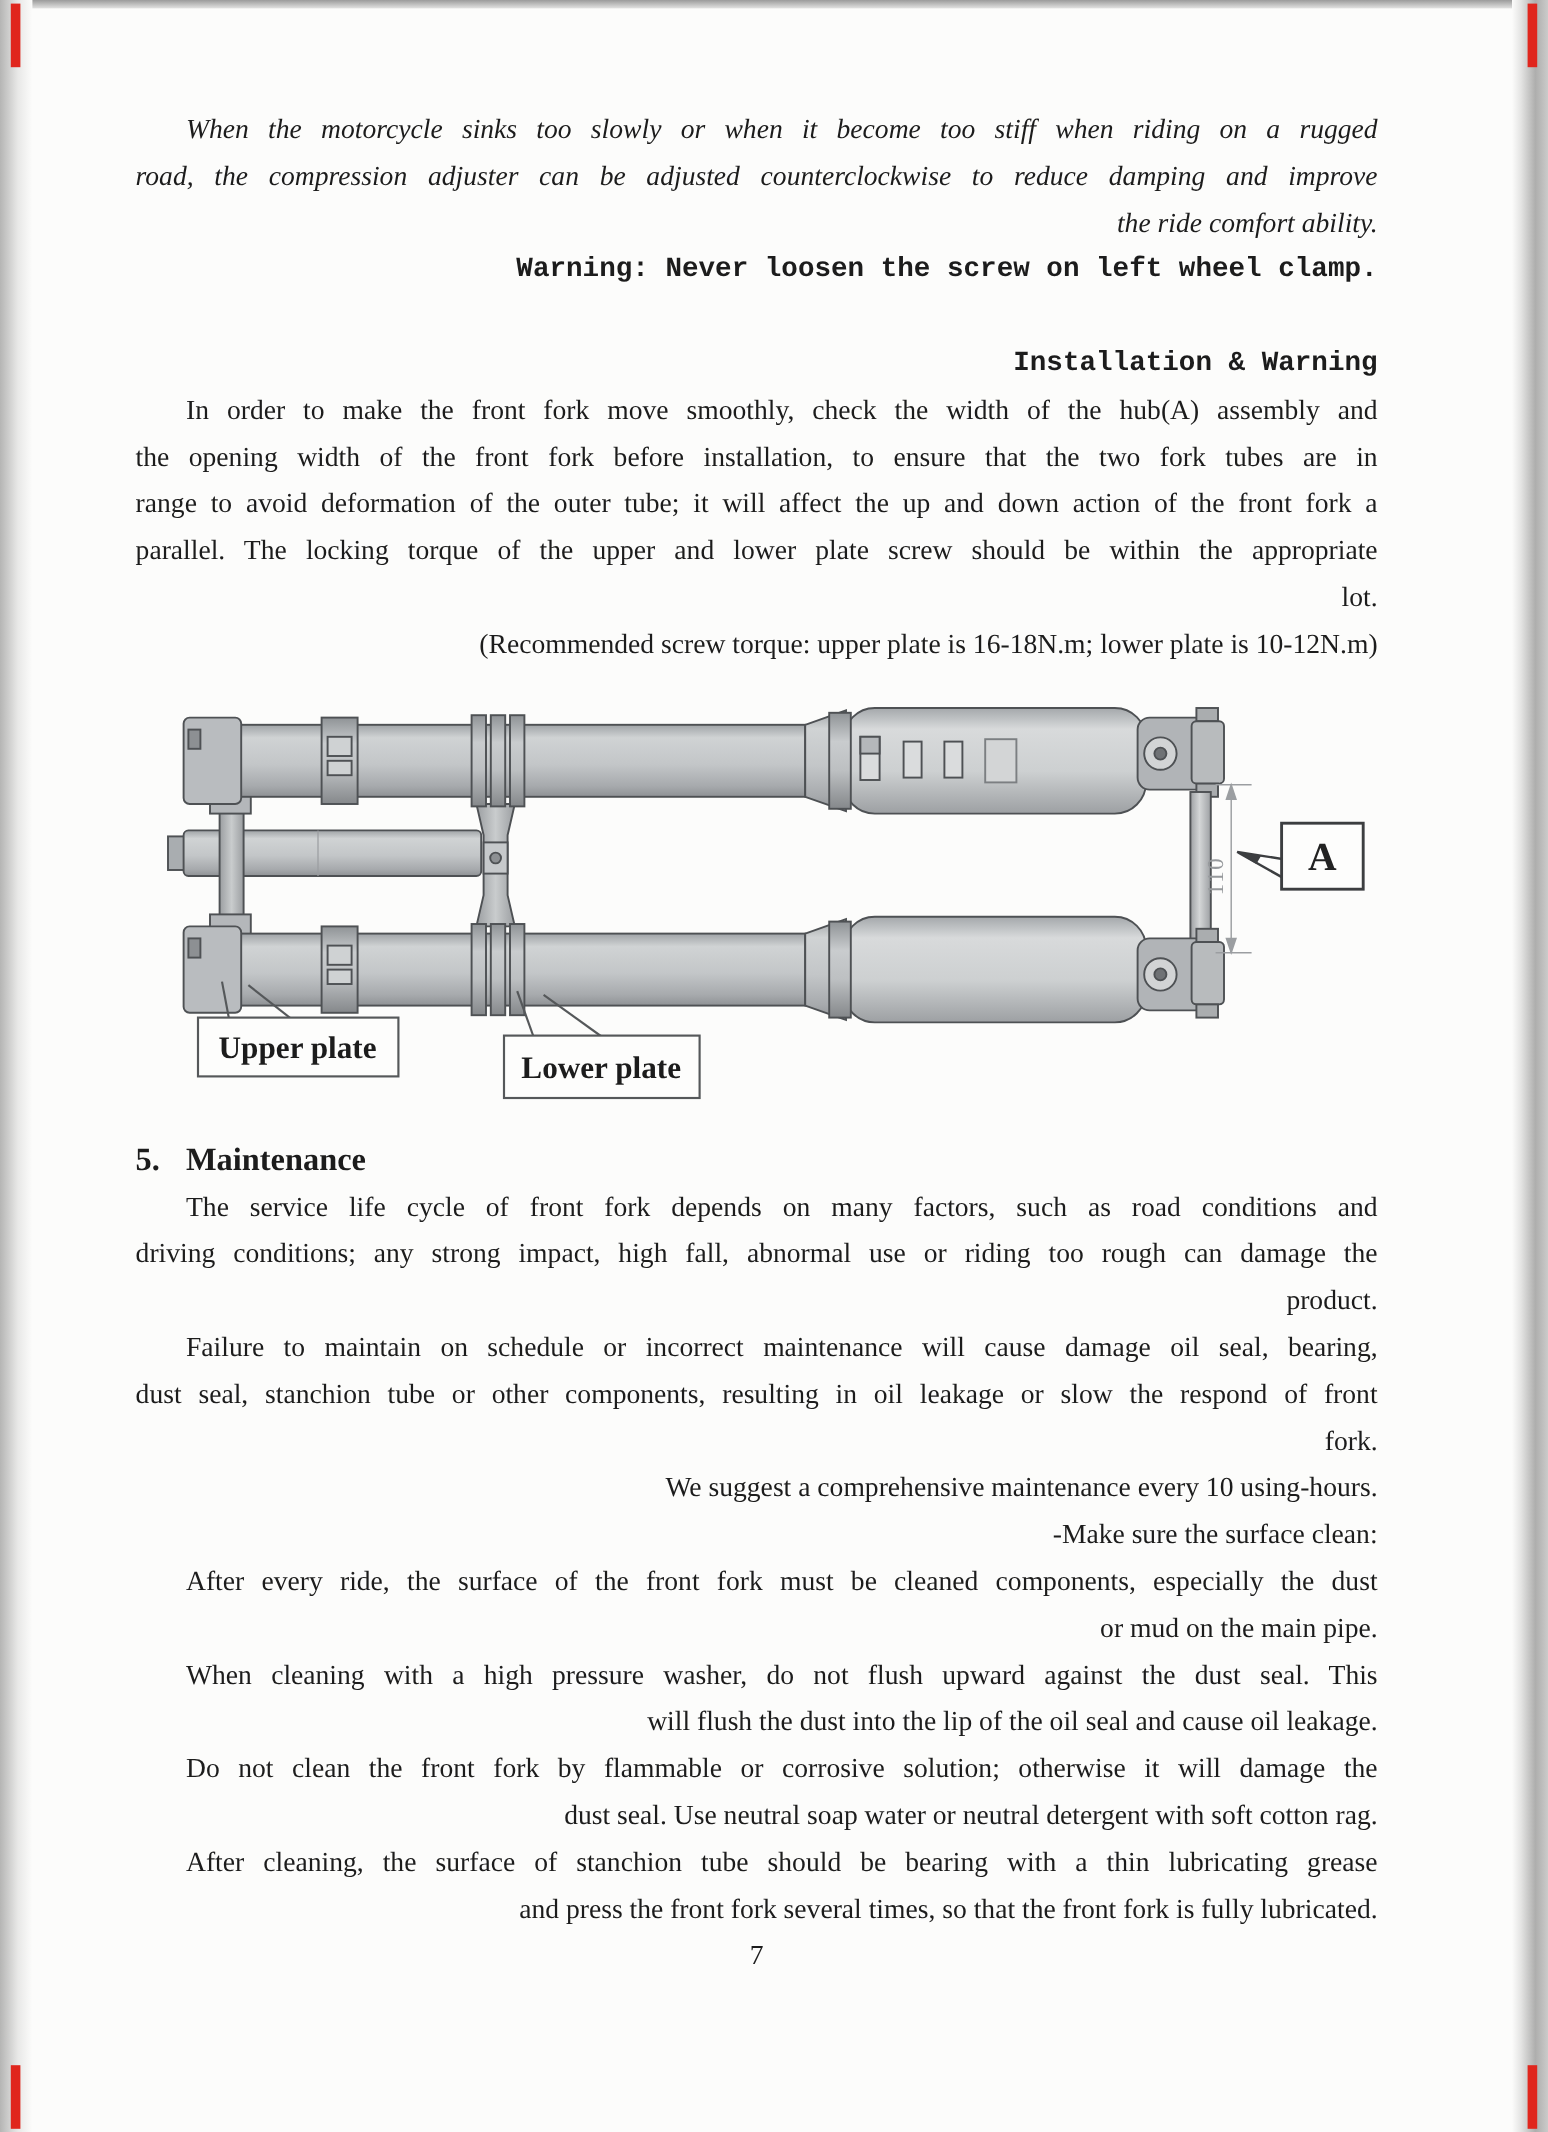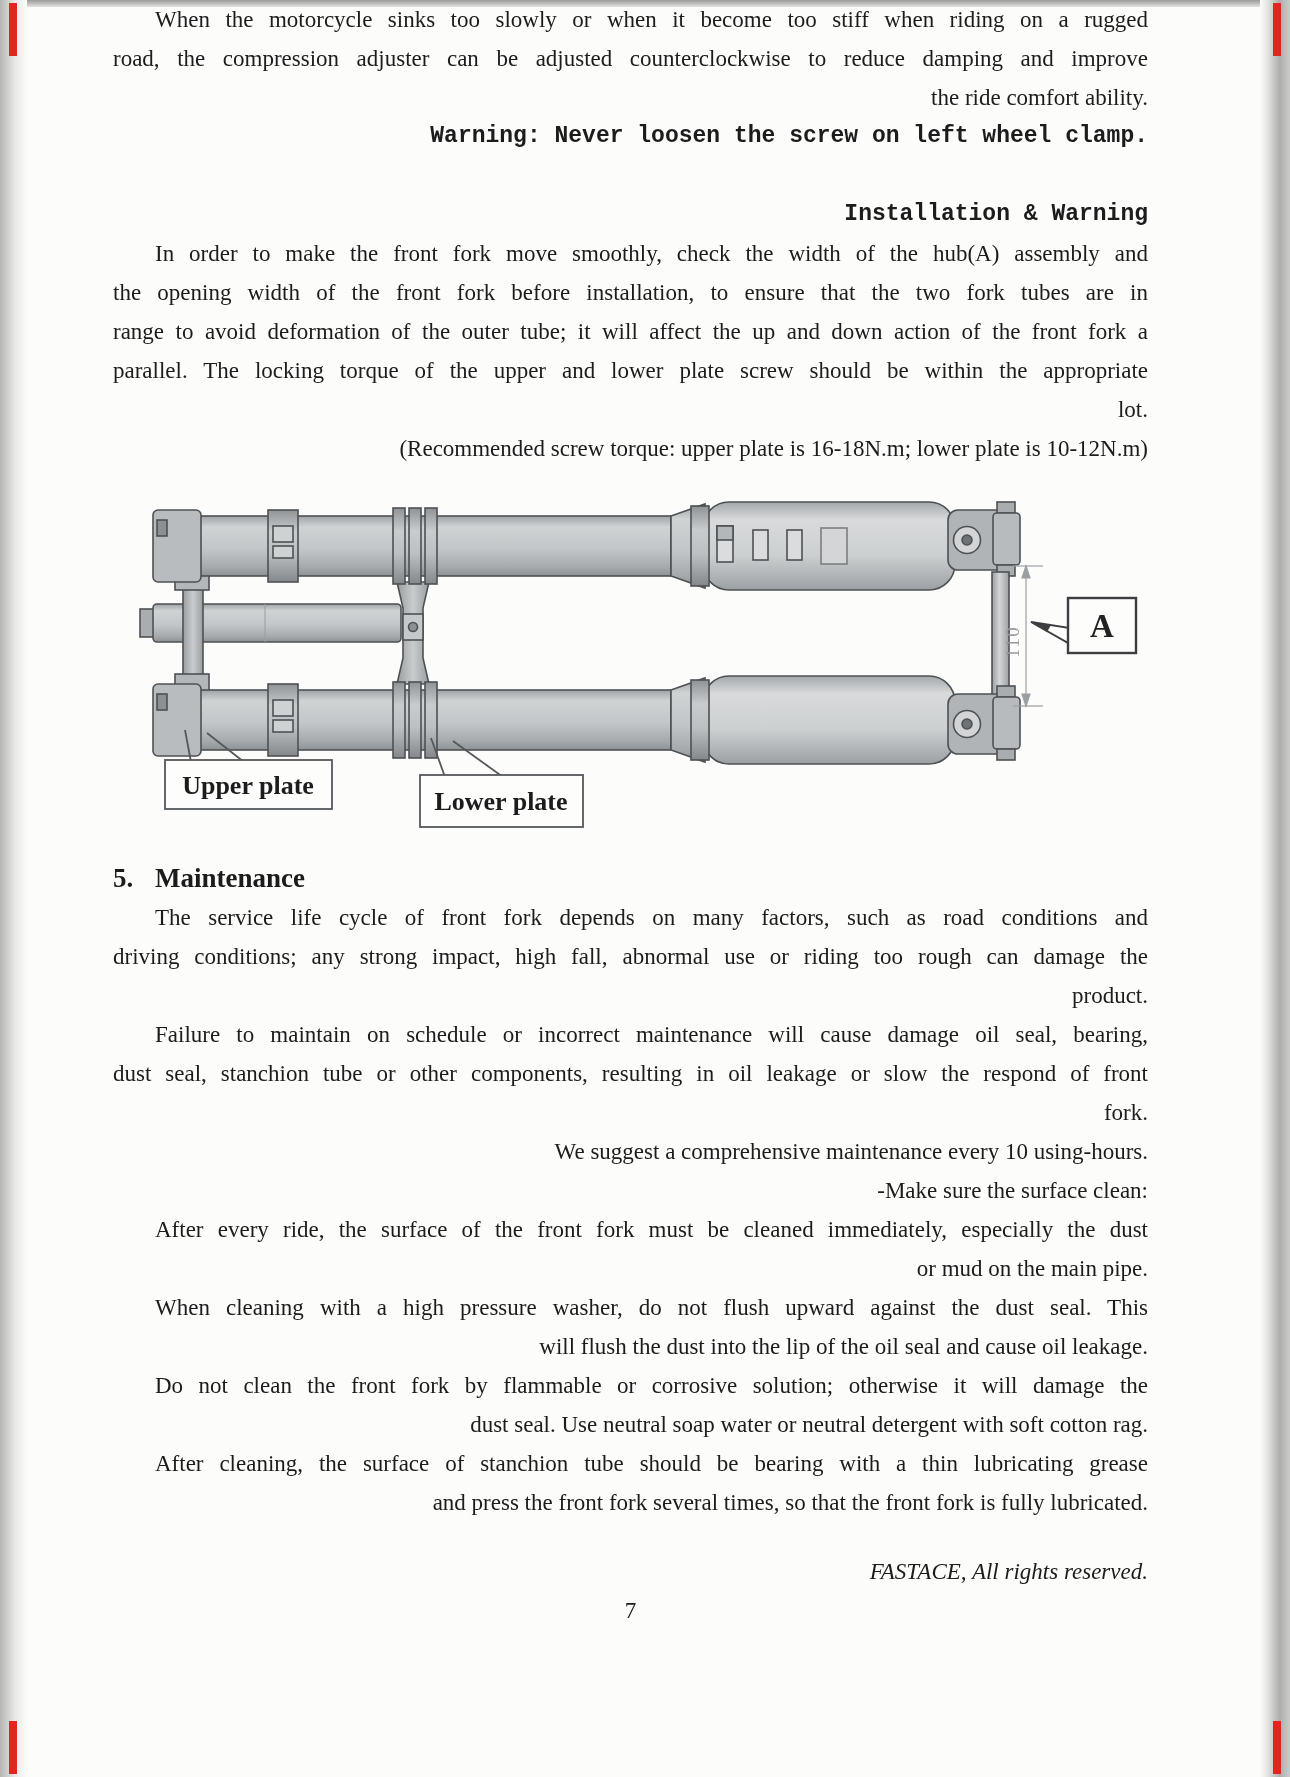--- a/index.html
+++ b/index.html
@@ -18,21 +18,21 @@
   
   .corner-mark{position:absolute;width:8px;height:53px;z-index:3;}
   .cm-tl{left:9px;top:3px}.cm-tr{left:1273px;top:3px}
   .cm-bl{left:9px;top:1721px}.cm-br{left:1273px;top:1721px}
 
   .content{position:absolute;left:113px;top:0;width:1035px;z-index:2;}
   .ln{font-size:23px;line-height:39px;text-align:right;}
   .ln.j{text-align:justify;text-align-last:justify;}
   .ln.ind{padding-left:42px;}
   .b .ln{font-weight:bold;font-family:Liberation Mono, monospace;}
-  .p-intro{}
+  .p-intro{margin-top:88px;font-style:italic;}
   .h-install{margin-top:39px;}
   .diagram-wrap{margin-top:32px;height:335px;}
   .h-maint{margin-top:24px;font-weight:bold;font-size:27px;line-height:39px;}
   .h-maint .hnum{display:inline-block;width:42px;}
   .footer-line{margin-top:30px;font-style:italic;font-size:23px;line-height:39px;text-align:right;}
   .page-num{font-size:23px;line-height:39px;text-align:center;}
   svg text{font-family:"Liberation Serif","DejaVu Serif",serif;}
 </style>
 </head>
 <body>
@@ -228,31 +228,30 @@
       <div class="ln j">dust seal, stanchion tube or other components, resulting in oil leakage or slow the respond of front</div>
       <div class="ln">fork.</div>
     </div>
   <div>
       <div class="ln ind">We suggest a comprehensive maintenance every 10 using-hours.</div>
     </div>
   <div>
       <div class="ln">-Make sure the surface clean:</div>
     </div>
   <div>
-      <div class="ln j ind">After every ride, the surface of the front fork must be cleaned immediately, especially the dust</div>
+      <div class="ln j ind">After every ride, the surface of the front fork must be cleaned components, especially the dust</div>
       <div class="ln">or mud on the main pipe.</div>
     </div>
   <div>
       <div class="ln j ind">When cleaning with a high pressure washer, do not flush upward against the dust seal. This</div>
       <div class="ln">will flush the dust into the lip of the oil seal and cause oil leakage.</div>
     </div>
   <div>
       <div class="ln j ind">Do not clean the front fork by flammable or corrosive solution; otherwise it will damage the</div>
       <div class="ln">dust seal. Use neutral soap water or neutral detergent with soft cotton rag.</div>
     </div>
   <div>
       <div class="ln j ind">After cleaning, the surface of stanchion tube should be bearing with a thin lubricating grease</div>
       <div class="ln">and press the front fork several times, so that the front fork is fully lubricated.</div>
     </div>
 
-  <div class="footer-line">FASTACE, All rights reserved.</div>
   <div class="page-num">7</div>
 </div>
 
 </body></html>

